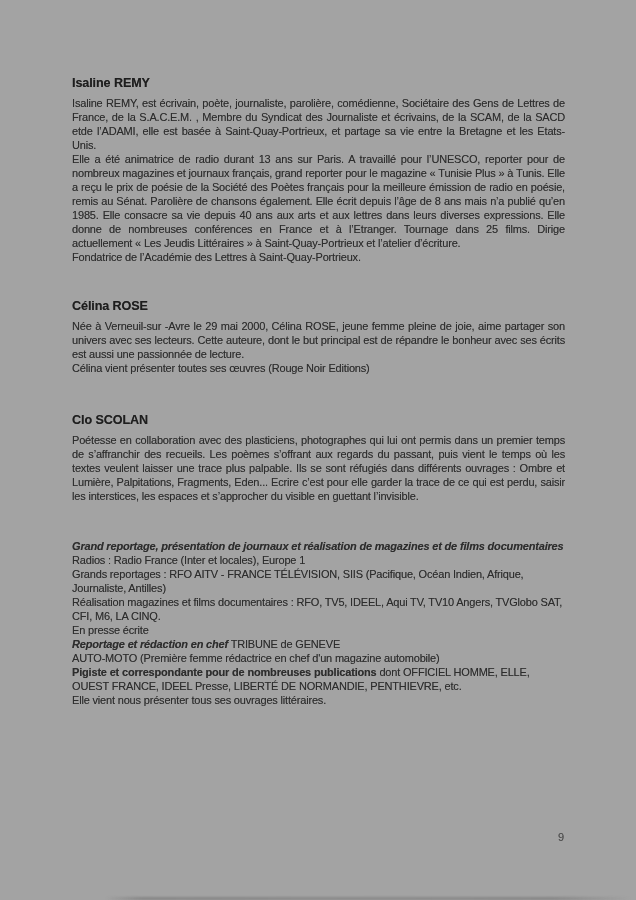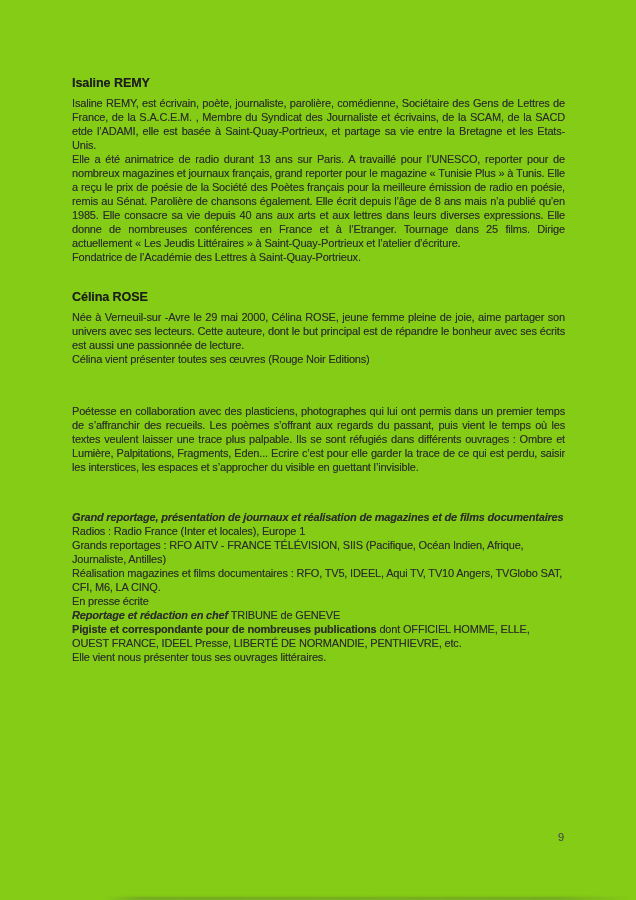--- a/index.html
+++ b/index.html
@@ -11,30 +11,30 @@
     height: 900px;
     background: #ffffff;
     font-family: "Liberation Sans", "DejaVu Sans", sans-serif;
     color: #2d2d2d;
     overflow: hidden;
     position: relative;
   }
   .page {
     position: absolute;
     inset: 0;
-    background: #84cc16;
+    background: #a3a3a3;
   }
   .content-column {
     position: absolute;
     left: 72px;
     top: 76px;
     width: 493px;
   }
   .bio-section { display: block; }
-  .bio-section:nth-child(2) { margin-top: 26px; }
+  .bio-section:nth-child(2) { margin-top: 35px; }
   .bio-section:nth-child(3) { margin-top: 38px; }
   .bio-section:nth-child(4) { margin-top: 36px; }
   .bio-heading {
     font-size: 12.6px;
     font-weight: 700;
     color: #1e1e1e;
     margin: 0 0 6px 0;
     letter-spacing: -0.1px;
     text-shadow: 0 0 0.3px rgba(0,0,0,0.45);
   }
@@ -85,28 +85,30 @@
         <p class="bio-par justify"><span>Isaline REMY, est écrivain, poète, journaliste, parolière, comédienne, Sociétaire des Gens de Lettres de France, de la S.A.C.E.M. , Membre du Syndicat des Journaliste et écrivains, de la SCAM, de la SACD etde l’ADAMI, elle est basée à Saint-Quay-Portrieux, et partage sa vie entre la Bretagne et les Etats-Unis.</span></p>
         <p class="bio-par justify"><span>Elle a été animatrice de radio durant 13 ans sur Paris. A travaillé pour l’UNESCO, reporter pour de nombreux magazines et journaux français, grand reporter pour le magazine « Tunisie Plus » à Tunis. Elle a reçu le prix de poésie de la Société des Poètes français pour la meilleure émission de radio en poésie, remis au Sénat. Parolière de chansons également. Elle écrit depuis l’âge de 8 ans mais n’a publié qu’en 1985. Elle consacre sa vie depuis 40 ans aux arts et aux lettres dans leurs diverses expressions. Elle donne de nombreuses conférences en France et à l’Etranger. Tournage dans 25 films. Dirige actuellement « Les Jeudis Littéraires » à Saint-Quay-Portrieux et l’atelier d’écriture.</span></p>
         <p class="bio-par"><span>Fondatrice de l’Académie des Lettres à Saint-Quay-Portrieux.</span></p>
       </section>
       <section class="bio-section">
         <h2 class="bio-heading">Célina ROSE</h2>
         <p class="bio-par justify"><span>Née à Verneuil-sur -Avre le 29 mai 2000, Célina ROSE, jeune femme pleine de joie, aime partager son univers avec ses lecteurs. Cette auteure, dont le but principal est de répandre le bonheur avec ses écrits est aussi une passionnée de lecture.</span></p>
         <p class="bio-par"><span>Célina vient présenter toutes ses œuvres (Rouge Noir Editions)</span></p>
       </section>
       <section class="bio-section">
+        <h2 class="bio-heading">Clo SCOLAN</h2>
         <p class="bio-par justify"><span>Poétesse en collaboration avec des plasticiens, photographes qui lui ont permis dans un premier temps de s’affranchir des recueils. Les poèmes s’offrant aux regards du passant, puis vient le temps où les textes veulent laisser une trace plus palpable. Ils se sont réfugiés dans différents ouvrages : Ombre et Lumière, Palpitations, Fragments, Eden... Ecrire c’est pour elle garder la trace de ce qui est perdu, saisir les interstices, les espaces et s’approcher du visible en guettant l’invisible.</span></p>
       </section>
       <section class="bio-section">
         <p class="bio-par"><span class="run-b run-i">Grand reportage, présentation de journaux et réalisation de magazines et de films documentaires</span></p>
         <p class="bio-par"><span>Radios : Radio France (Inter et locales), Europe 1</span></p>
         <p class="bio-par"><span>Grands reportages :  RFO AITV - FRANCE TÉLÉVISION, SIIS (Pacifique, Océan Indien, Afrique, Journaliste, Antilles)</span></p>
         <p class="bio-par"><span>Réalisation magazines et films documentaires : RFO, TV5, IDEEL, Aqui TV, TV10 Angers, TVGlobo SAT, CFI, M6, LA CINQ.</span></p>
         <p class="bio-par"><span>En presse écrite</span></p>
         <p class="bio-par"><span class="run-b run-i">Reportage et rédaction en chef</span><span> TRIBUNE de GENEVE</span></p>
+        <p class="bio-par"><span>AUTO-MOTO (Première femme rédactrice en chef d'un magazine automobile)</span></p>
         <p class="bio-par"><span class="run-b">Pigiste et correspondante pour de nombreuses publications</span><span> dont OFFICIEL HOMME, ELLE, OUEST FRANCE, IDEEL Presse, LIBERTÉ DE NORMANDIE, PENTHIEVRE, etc.</span></p>
         <p class="bio-par"><span>Elle vient nous présenter tous ses ouvrages littéraires.</span></p>
       </section>
     </div>
   <div class="page-number">9</div>
   <div class="scan-artifact"></div>
 </main>
 
 </body></html>

